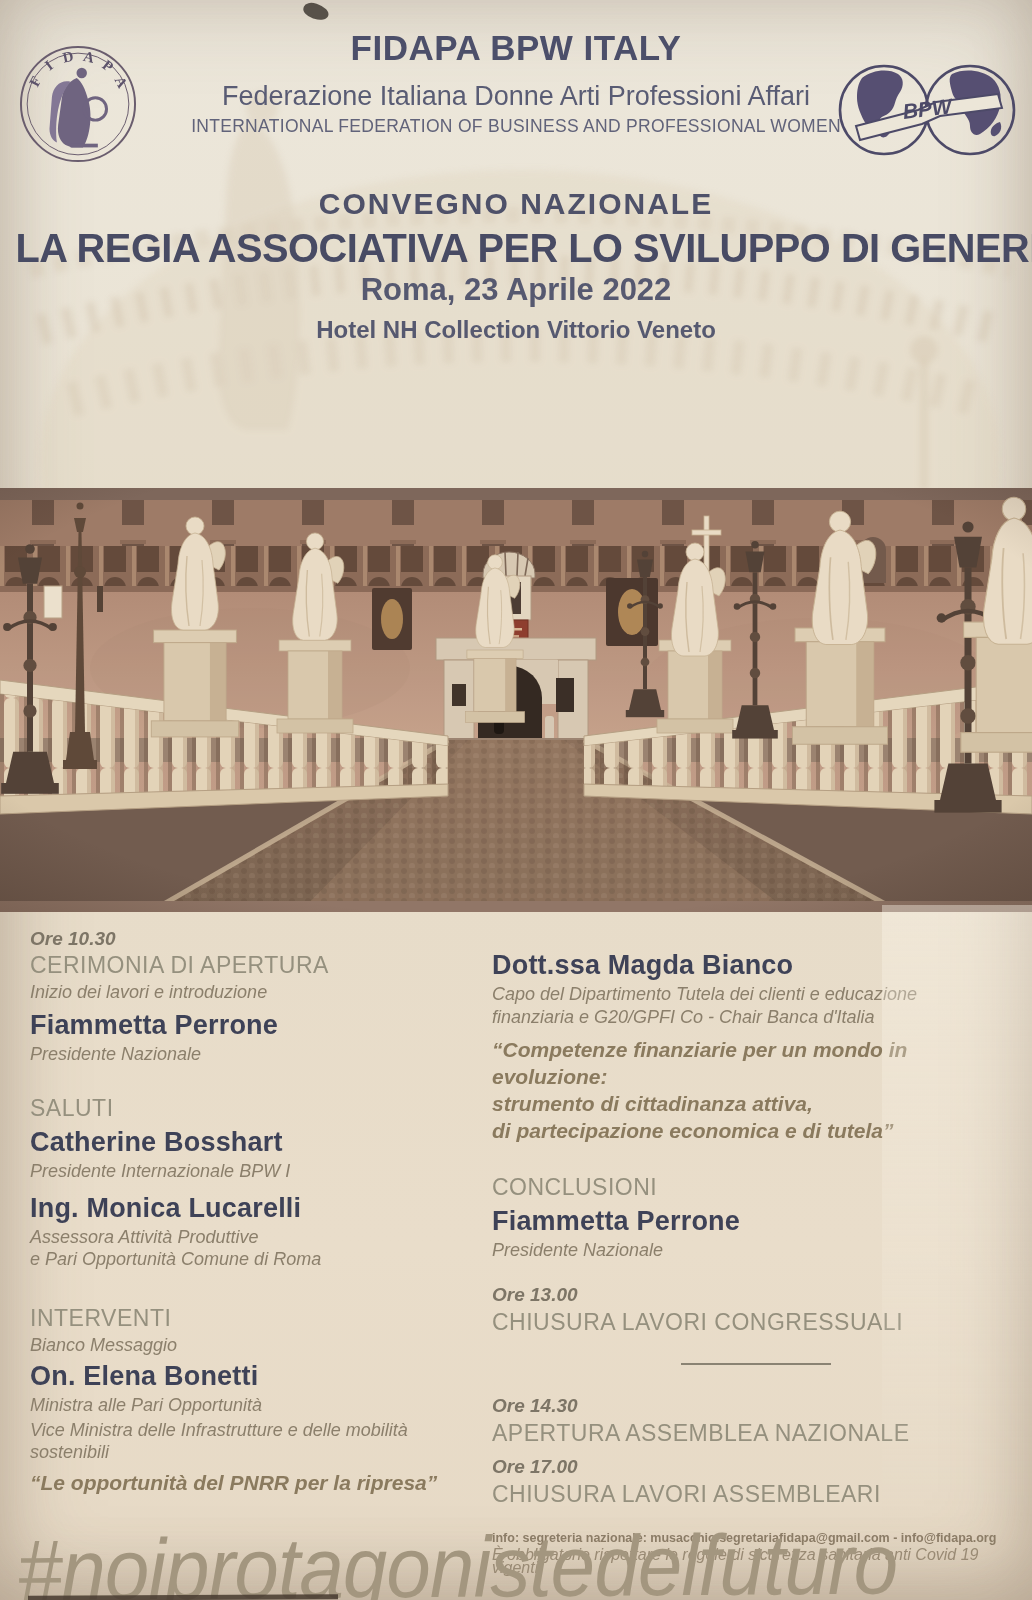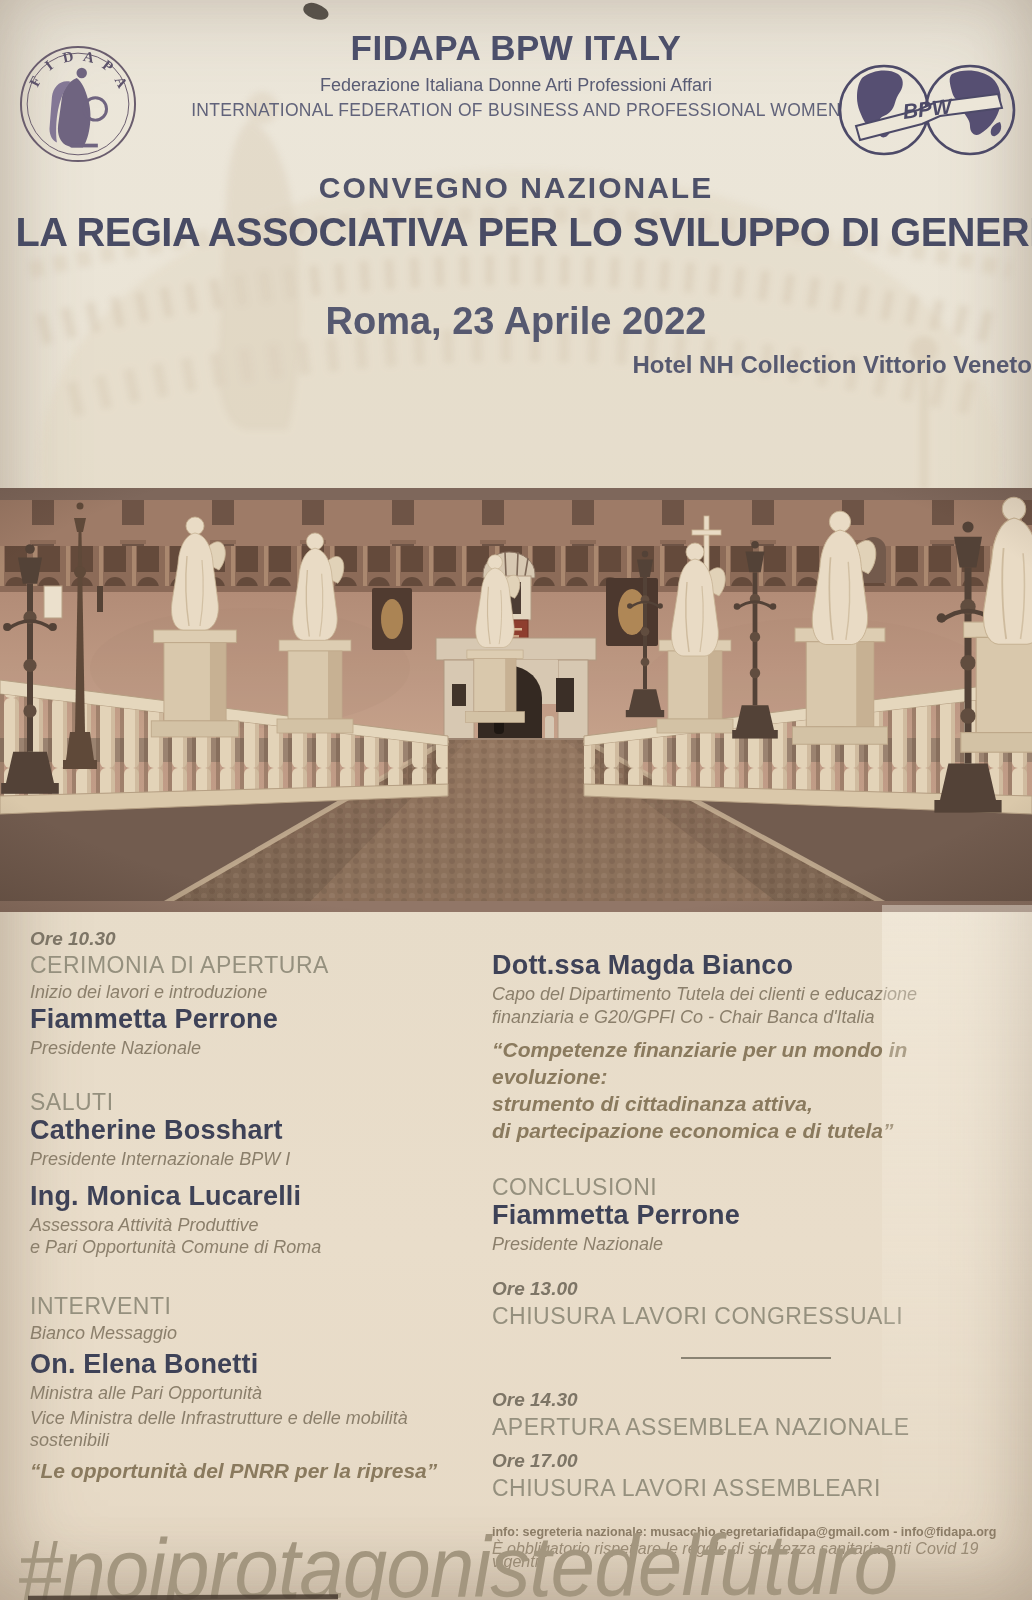--- a/index.html
+++ b/index.html
@@ -8,47 +8,47 @@
     font-family:"Liberation Sans",sans-serif;
     background:linear-gradient(180deg,#ece7db 0%,#eae3d4 28%,#e7dcc9 55%,#e9ddca 78%,#e6d9c5 100%);
     box-shadow:inset 0 0 90px rgba(110,90,70,.28), inset 0 -25px 60px rgba(110,90,70,.18);
   }
   .center{text-align:center;}
   
   .watermark{position:absolute;top:0;left:0;}
   
   .header{position:absolute;top:0;left:0;right:0;}
   .org{margin-top:28px;font-size:35px;font-weight:700;letter-spacing:.5px;color:#4c4f6a;}
-  .fed-it{margin-top:7px;font-size:18px;font-weight:400;color:#595c74;}
+  .fed-it{margin-top:13px;font-size:27px;font-weight:400;color:#595c74;}
   .fed-en{margin-top:4px;font-size:17.5px;font-weight:400;letter-spacing:.3px;color:#61637a;}
   .assembly{margin-top:19px;font-size:26px;font-weight:600;letter-spacing:2.5px;color:#4f526b;}
   .kicker{margin-top:50px;font-size:30px;font-weight:600;letter-spacing:2px;color:#4e5169;}
   .main-title{margin-top:4px;font-size:41px;font-weight:700;letter-spacing:-.5px;color:#484b64;transform:scaleX(.97);transform-origin:center;white-space:nowrap;}
-  .date{margin-top:44px;font-size:38px;font-weight:600;color:#565970;}
-  .venue{margin-top:8px;font-size:24px;font-weight:600;color:#565970;text-align:right;}
+  .date{font-size:31px;font-weight:600;color:#565970;}
+  .venue{margin-top:8px;font-size:24px;font-weight:600;color:#565970;}
   .logo-fidapa{position:absolute;top:42px;left:16px;}
   .logo-bpw{position:absolute;top:56px;left:832px;}
   .smudge{position:absolute;top:4px;left:303px;width:26px;height:15px;background:#3f3a33;border-radius:45% 55% 50% 50%;transform:rotate(18deg);opacity:.85;}
   
   .hero{position:absolute;top:488px;left:0;width:1032px;height:424px;}
   
   .col{position:absolute;}
   .col-left{top:928px;left:30px;width:448px;}
   .col-right{top:950px;left:492px;width:528px;}
   .t-time{font-size:19px;font-style:italic;font-weight:700;color:#7d7566;line-height:22px;}
   .t-caption{font-size:23px;font-weight:400;letter-spacing:.5px;color:#95907e;line-height:26px;}
   .t-role{font-size:18px;font-style:italic;font-weight:400;color:#8b7f6b;line-height:22.5px;}
   .t-name{font-size:27px;font-weight:700;color:#3e4257;line-height:31px;letter-spacing:.2px;}
   .t-quote{font-size:21px;font-weight:700;font-style:italic;color:#8a7a5e;line-height:27px;}
   .pre{white-space:pre-line;}
   .divider{margin-top:28px;width:150px;border:none;border-top:2px solid #8a8373;}
   .t-info{font-size:12.5px;font-weight:600;color:#8b7c66;line-height:15px;}
   .t-covid{font-size:16px;font-style:italic;font-weight:400;color:#998a74;line-height:13px;}
   
-  .mt2{margin-top:2px;}.mt3{margin-top:3px;}.mt5{margin-top:5px;}.mt6{}
+  .mt2{margin-top:2px;}.mt3{margin-top:3px;}.mt5{margin-top:5px;}.mt6{margin-top:6px;}
   .mt8{margin-top:8px;}.mt10{margin-top:10px;}.mt12{margin-top:12px;}.mt22{margin-top:22px;}
   .mt24{margin-top:24px;}.mt30{margin-top:30px;}.mt34{margin-top:34px;}
   
   .hashtag{
     position:absolute;left:18px;bottom:-20px;white-space:nowrap;
     font-size:86px;font-style:italic;font-weight:400;letter-spacing:-1px;
     color:#a3967f;transform:scaleX(.93) rotate(-.4deg);transform-origin:left bottom;
   }
   .glare{position:absolute;right:0;top:905px;width:150px;height:620px;
     background:linear-gradient(180deg,rgba(252,246,234,.4),rgba(252,246,234,0));pointer-events:none;}

